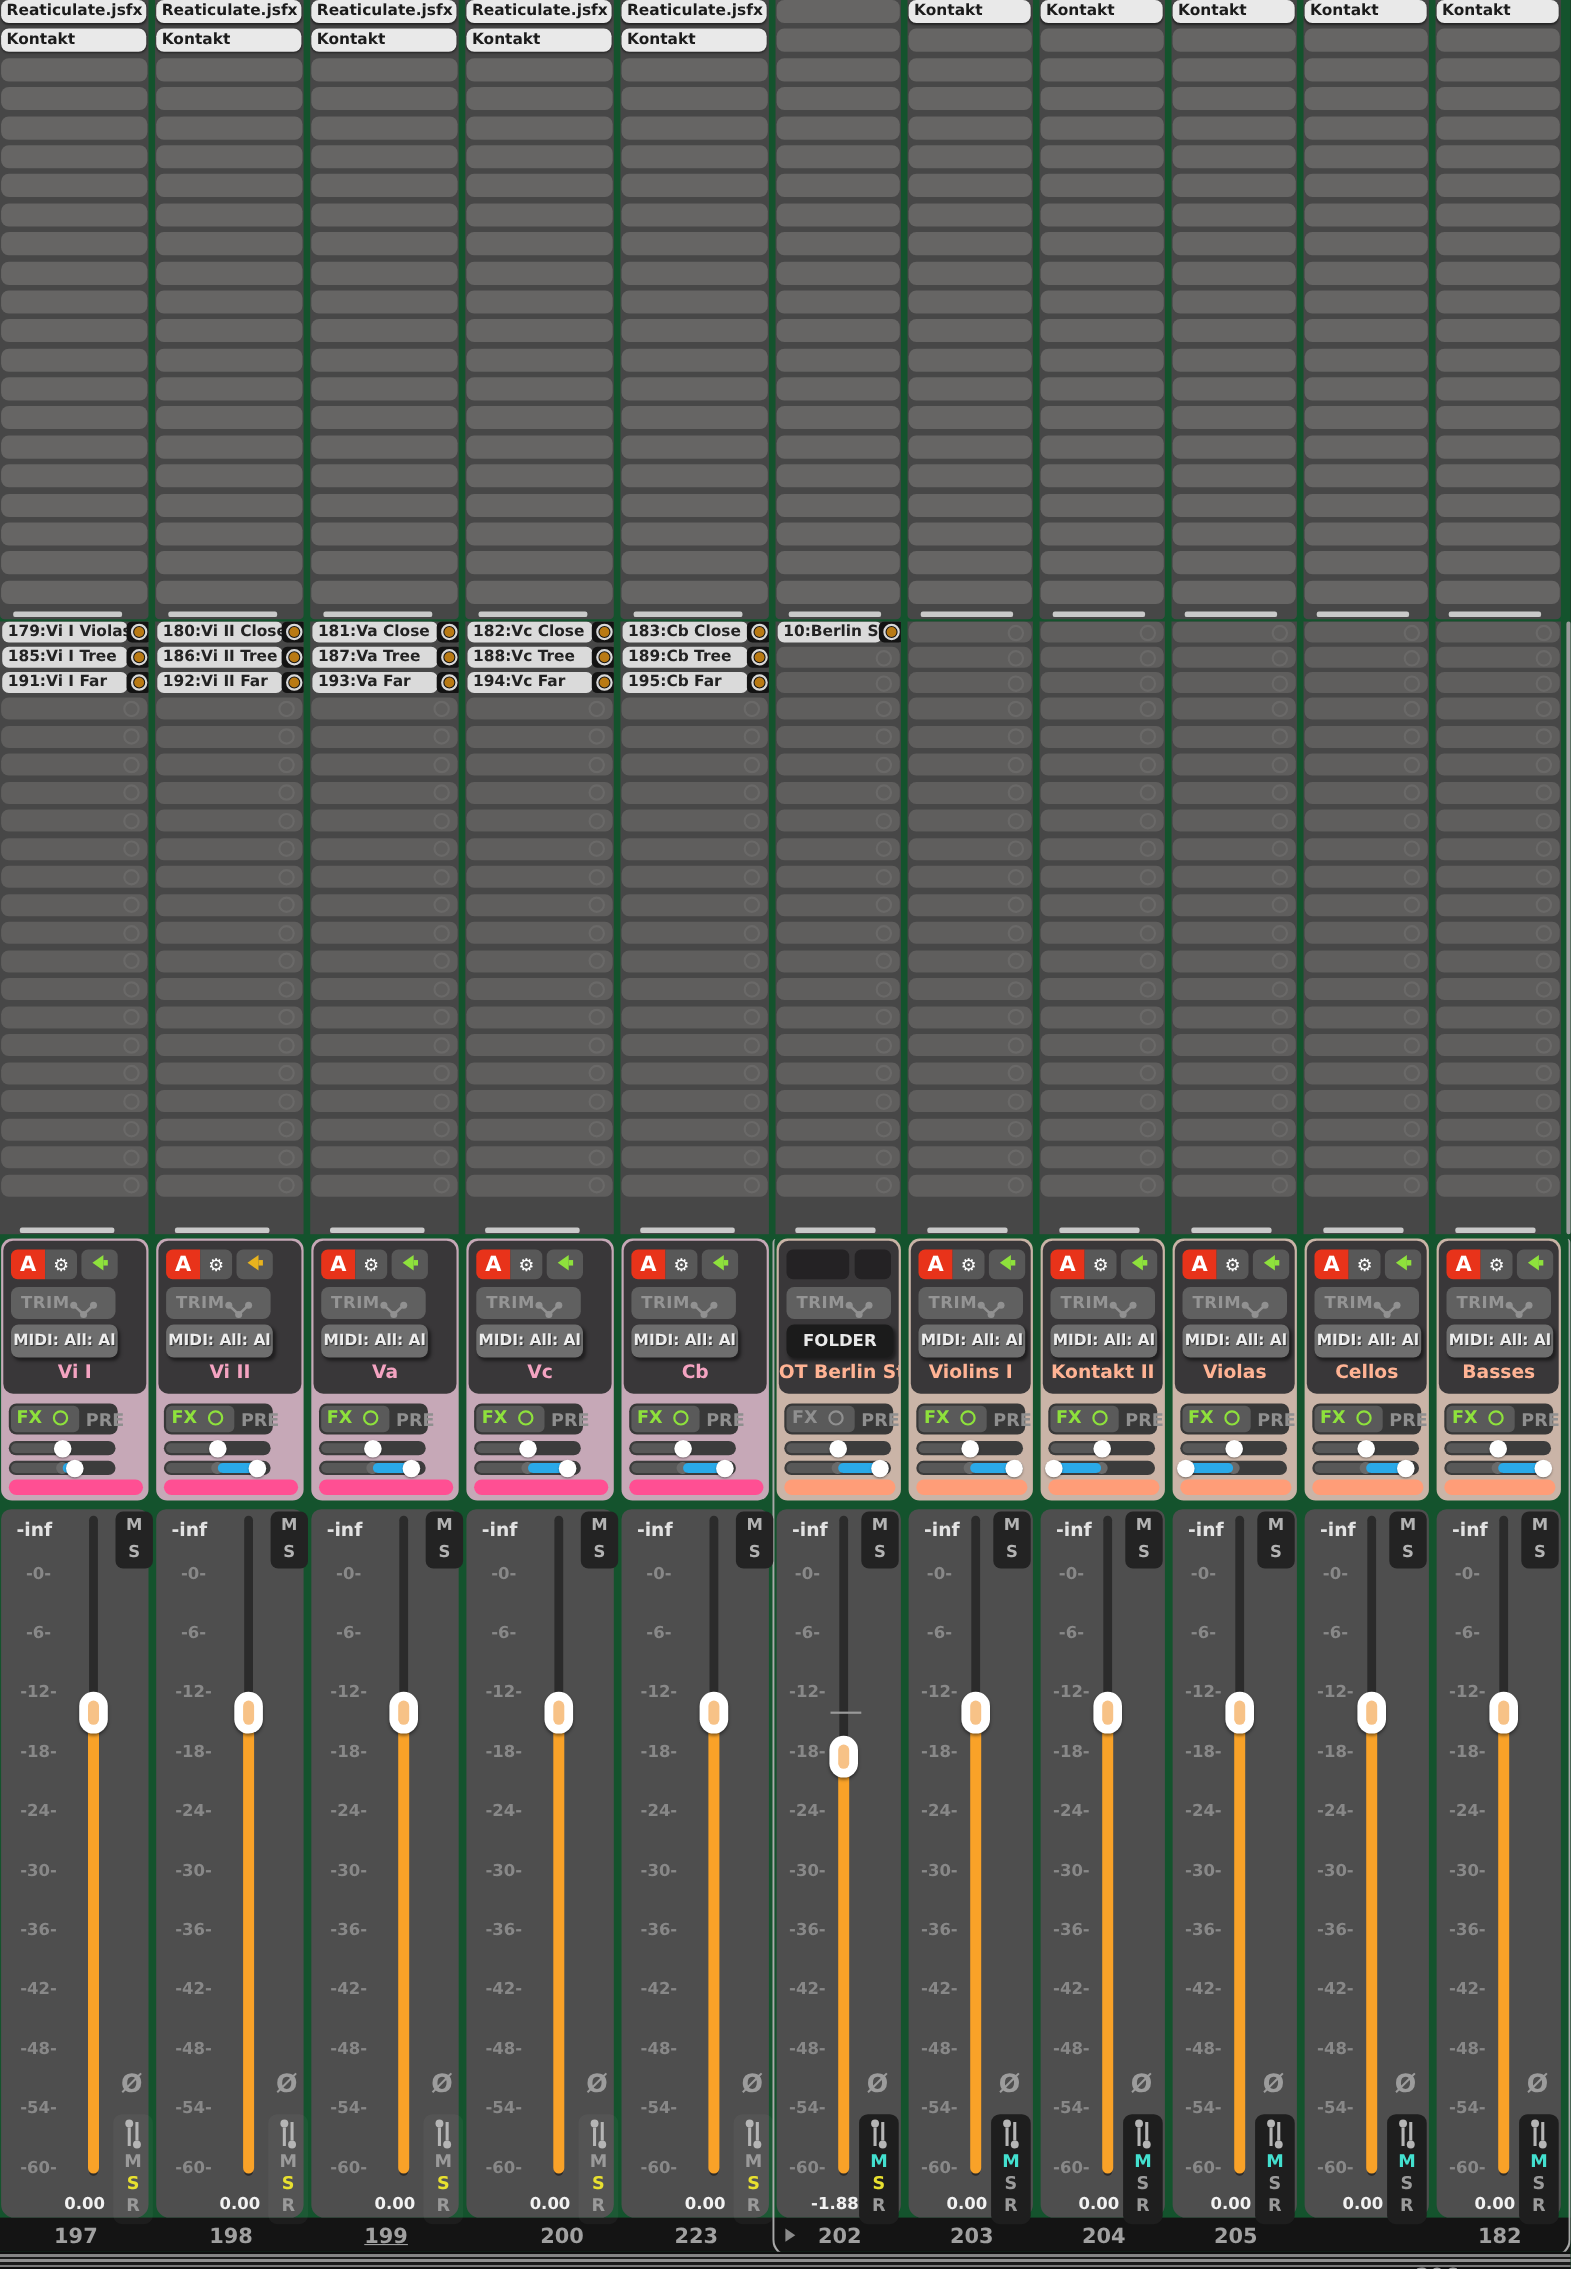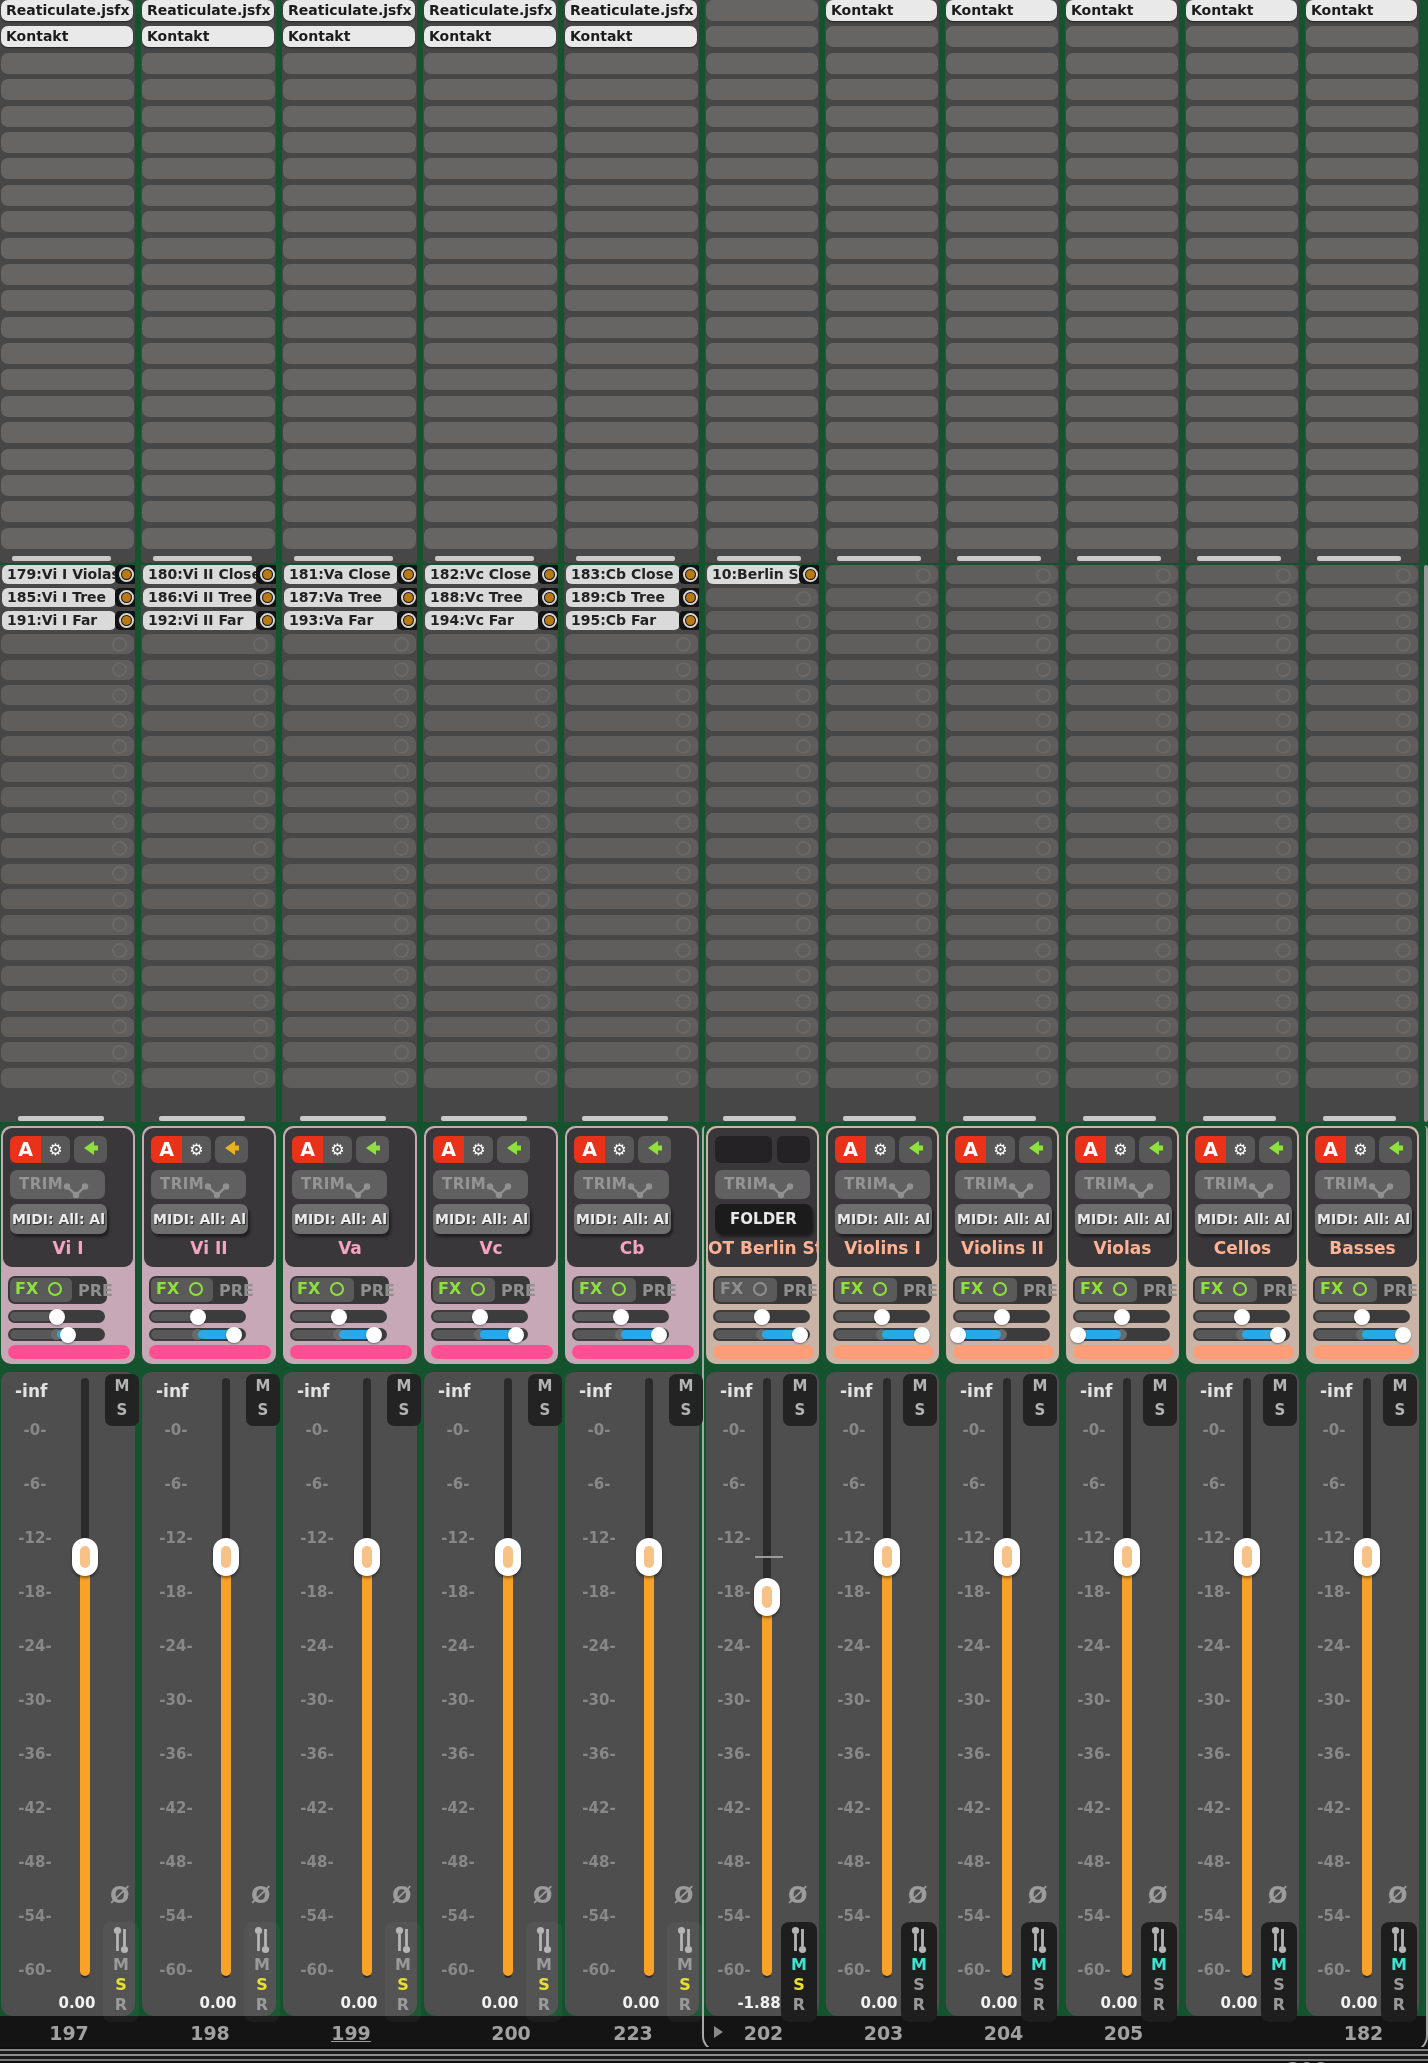--- a/index.html
+++ b/index.html
@@ -1471,21 +1471,21 @@
             <span style="position: absolute; right: 8px; top: 6px;">
               <svg width="26" height="17" viewBox="0 0 26 17">
                 <circle cx="4" cy="4.5" r="3.2" fill="#919191"></circle>
                 <circle cx="13" cy="13" r="3.2" fill="#919191"></circle>
                 <circle cx="22" cy="4.5" r="3.2" fill="#919191"></circle>
                 <path d="M4 4.5L13 13L22 4.5" stroke="#919191" stroke-width="2.4" fill="none"></path>
               </svg>
             </span>
           </div>
           <div class="midbtn midi">MIDI: All: Al</div>
-          <div class="tname" style="color: rgb(255, 179, 148);">Violins II</div>
+          <div class="tname" style="color: rgb(255, 179, 148);">Kontakt II</div>
         </div>
         <div class="fxo">
           <div class="pill"></div>
           <div class="fxt" style="color: rgb(142, 225, 60);">FX</div>
           <div class="ring" style="border: 2.5px solid rgb(142, 225, 60);"></div>
           <div class="pre">PRE</div>
         </div>
         <div class="slider" style="top: 184px;">
           <div class="half"></div>
           <div class="sknob" style="left: calc(50% - 8px);"></div>

